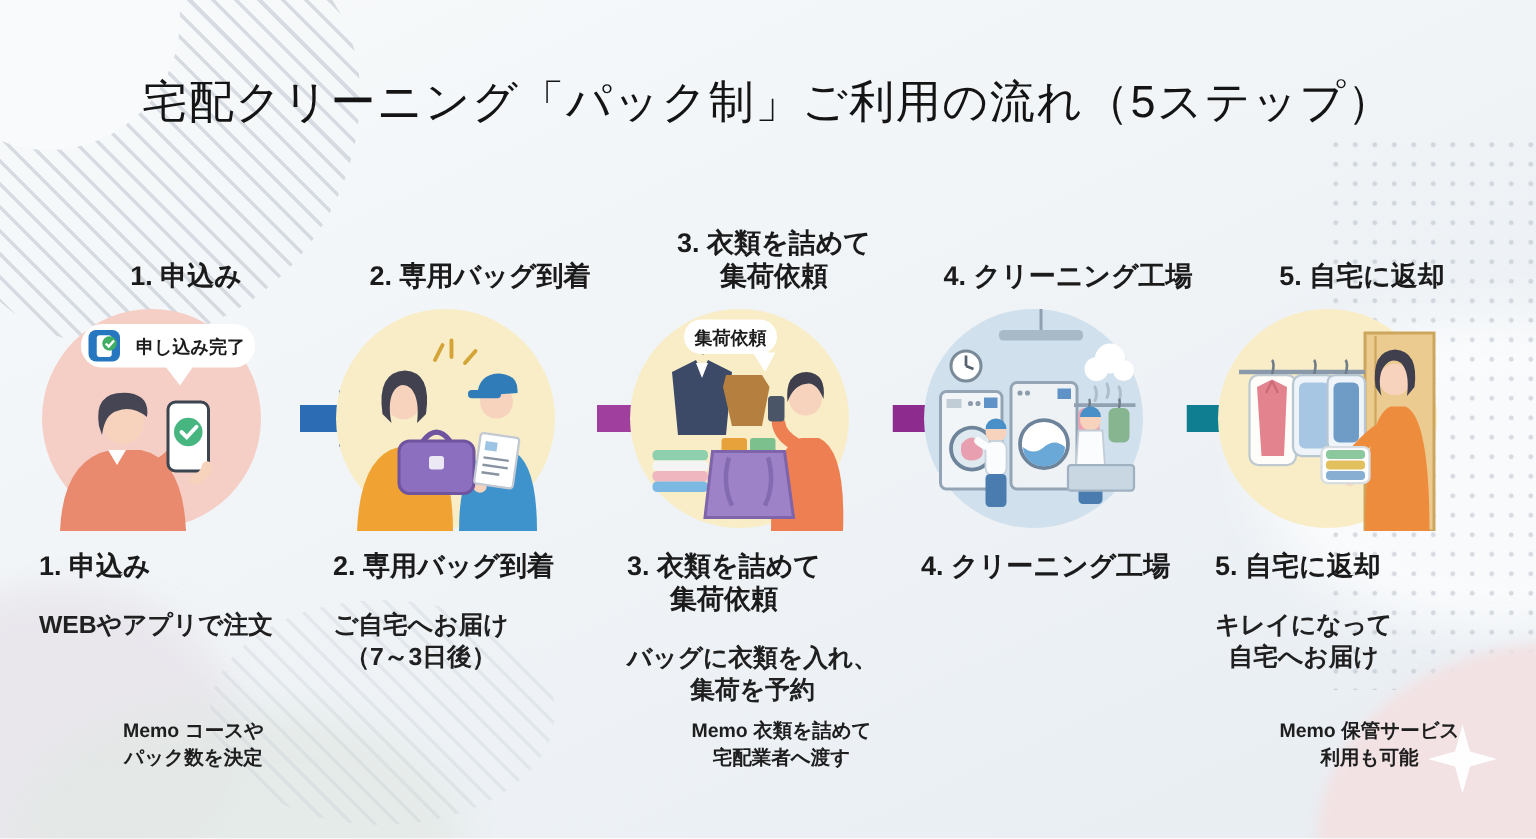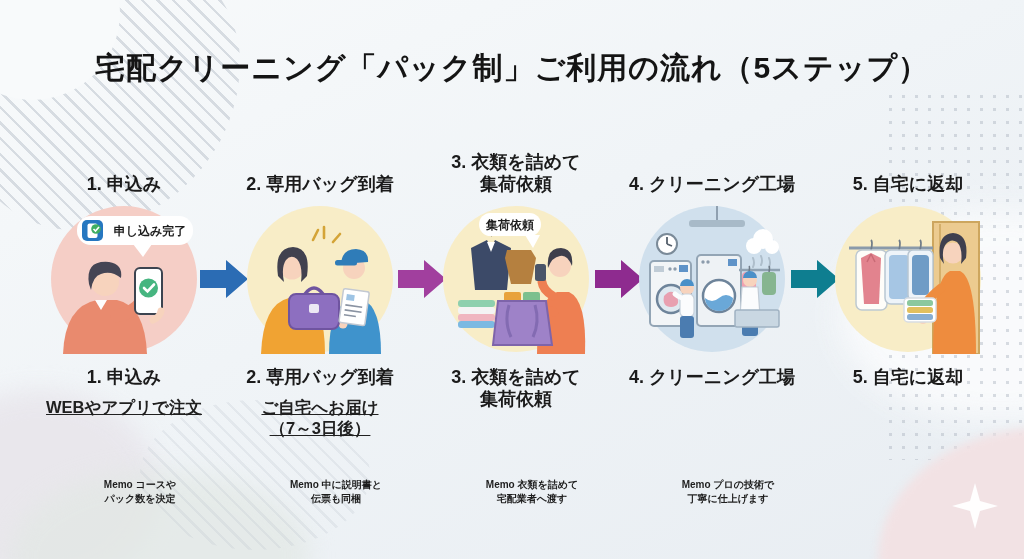--- a/index.html
+++ b/index.html
@@ -27,32 +27,32 @@
     background-size:13px 13px;
   }
   .blob-white-tr { position:absolute; left:840px; top:210px; width:320px; height:210px; background:#fbfcfd; border-radius:50%; filter:blur(16px); opacity:.9; }
   .blob-pink-br { position:absolute; left:878px; top:428px; width:300px; height:220px; background:#f2e2e4; border-radius:55% 45% 40% 60%/60% 55% 45% 40%; filter:blur(4px); }
   .blob-bl-1 { position:absolute; left:-80px; top:390px; width:240px; height:200px; background:#e8e5eb; border-radius:50%; filter:blur(12px); opacity:.85; }
   .blob-bl-2 { position:absolute; left:10px; top:470px; width:300px; height:170px; background:#e2e8e4; border-radius:50%; filter:blur(12px); opacity:.7; }
   .sparkle { position:absolute; left:952px; top:483px; width:46px; height:46px; }
 
   .title {
     position:absolute; top:48px; left:0; width:100%; text-align:center;
-    font-size:30px; font-weight:700; letter-spacing:1px; color:#141414;
+    font-size:30px; font-weight:400; letter-spacing:1px; color:#141414;
   }
   .steps { position:absolute; top:138px; left:26px; width:980px; height:421px; display:flex; }
-  .step { width:196px; position:relative; display:flex; flex-direction:column; align-items:center; }
+  .step { width:196px; position:relative; display:flex; flex-direction:column; align-items:flex-start; }
   .step-header {
     height:58px; width:100%; display:flex; align-items:flex-end; justify-content:center;
     text-align:center; font-size:18px; font-weight:800; line-height:1.22;
   }
   .circle-wrap { margin-top:8px; width:150px; height:150px;text-decoration:underline; }
   .step-label { margin-top:13px; font-size:18px; font-weight:800; text-align:center; line-height:1.22; }
-  .step-desc { margin-top:8px; font-size:16.5px; font-weight:700; text-align:center; line-height:1.3; color:#202020;text-decoration:underline; }
-  .step-memo { position:absolute; top:340px; left:16px; width:100%; text-align:center; font-size:10px; font-weight:700; line-height:1.4; color:#1e1e1e; }
+  .step-desc { margin-top:18px; font-size:16.5px; font-weight:700; text-align:center; line-height:1.3; color:#202020; }
+  .step-memo { position:absolute; top:340px; left:5px; width:100%; text-align:center; font-size:13px; font-weight:700; line-height:1.4; color:#1e1e1e; }
   .pre { white-space:pre-line; }
   .arrow { position:absolute; top:260px; width:48px; height:38px; }
   svg text { font-family:"Liberation Sans","DejaVu Sans",sans-serif; }
 </style>
 </head>
 <body>
 
 <div class="canvas">
 
   <div class="stripes"></div>
@@ -157,22 +157,20 @@
           <g transform="rotate(8 108 104)">
             <rect x="96" y="86" width="26" height="34" rx="2" fill="#ffffff" stroke="#c3c9d2" stroke-width="1.5"></rect>
             <rect x="100" y="91" width="8" height="6" fill="#9ec4e4"></rect>
             <path d="M100,102 h17 M100,107 h17 M100,112 h12" stroke="#8a93a2" stroke-width="1.6"></path>
           </g>
         </svg>
       </div>
       <div class="step-label pre">2. 専用バッグ到着</div>
       <div class="step-desc pre">ご自宅へお届け
 （7～3日後）</div>
-      <div class="step-memo pre">Memo 中に説明書と
-伝票も同梱</div>
     </div>
 
     <div class="step">
       <div class="step-header pre">3. 衣類を詰めて
 集荷依頼</div>
       <div class="circle-wrap">
         <svg viewBox="0 0 150 150" width="150" height="150">
           <circle cx="75" cy="75" r="73" fill="#f8edc7"></circle>
           <g>
             <path d="M50,32 q5,-7 0,-9" stroke="#555" stroke-width="2" fill="none"></path>
@@ -204,20 +202,22 @@
           </g>
           <g>
             <rect x="38" y="9" width="62" height="23" rx="11.5" fill="#ffffff"></rect>
             <path d="M84,31 l8,13 l7,-13 Z" fill="#ffffff"></path>
             <text x="69" y="25" font-size="12" font-weight="bold" fill="#1c1c1c" text-anchor="middle">集荷依頼</text>
           </g>
         </svg>
       </div>
       <div class="step-label pre">3. 衣類を詰めて
 集荷依頼</div>
+      <div class="step-desc pre">バッグに衣類を入れ、
+集荷を予約</div>
       <div class="step-memo pre">Memo 衣類を詰めて
 宅配業者へ渡す</div>
     </div>
 
     <div class="step">
       <div class="step-header pre">4. クリーニング工場</div>
       <div class="circle-wrap">
         <svg viewBox="0 0 150 150" width="150" height="150">
           <circle cx="75" cy="75" r="73" fill="#d0e0ed"></circle>
           <g>
@@ -267,22 +267,20 @@
           <g>
             <circle cx="113" cy="76" r="7" fill="#f7d3bd"></circle>
             <path d="M106,74 a7,7 0 0 1 14,0 Z" fill="#4a90c8"></path>
             <path d="M105,83 L121,83 L123,112 L103,112 Z" fill="#fbfcfd" stroke="#c2ccd6" stroke-width="1.2"></path>
             <rect x="105" y="112" width="16" height="20" rx="3" fill="#4b7cb0"></rect>
           </g>
           <rect x="98" y="106" width="44" height="17" rx="2" fill="#c9d7e2" stroke="#a0b2c2" stroke-width="1.5"></rect>
         </svg>
       </div>
       <div class="step-label pre">4. クリーニング工場</div>
-      <div class="step-memo pre">Memo プロの技術で
-丁寧に仕上げます</div>
     </div>
 
     <div class="step">
       <div class="step-header pre">5. 自宅に返却</div>
       <div class="circle-wrap">
         <svg viewBox="0 0 150 150" width="150" height="150">
           <circle cx="75" cy="75" r="73" fill="#f8edc7"></circle>
           <rect x="100" y="18" width="46" height="132" fill="#eccb90" stroke="#cda65e" stroke-width="2"></rect>
           <line x1="107" y1="20" x2="107" y2="148" stroke="#cda65e" stroke-width="1.5"></line>
           <g>
@@ -308,16 +306,20 @@
           </g>
           <g>
             <rect x="71" y="94" width="32" height="24" rx="4" fill="#ffffff" stroke="#d8dde2" stroke-width="1.5"></rect>
             <rect x="74" y="96" width="26" height="6" rx="2.5" fill="#8cc89e"></rect>
             <rect x="74" y="103" width="26" height="6" rx="2.5" fill="#e2c05e"></rect>
             <rect x="74" y="110" width="26" height="6" rx="2.5" fill="#88aed2"></rect>
           </g>
         </svg>
       </div>
       <div class="step-label pre">5. 自宅に返却</div>
+      <div class="step-desc pre">キレイになって
+自宅へお届け</div>
+      <div class="step-memo pre">Memo 保管サービス
+利用も可能</div>
     </div>
 
   </div>
 </div>
 
 </body></html>

